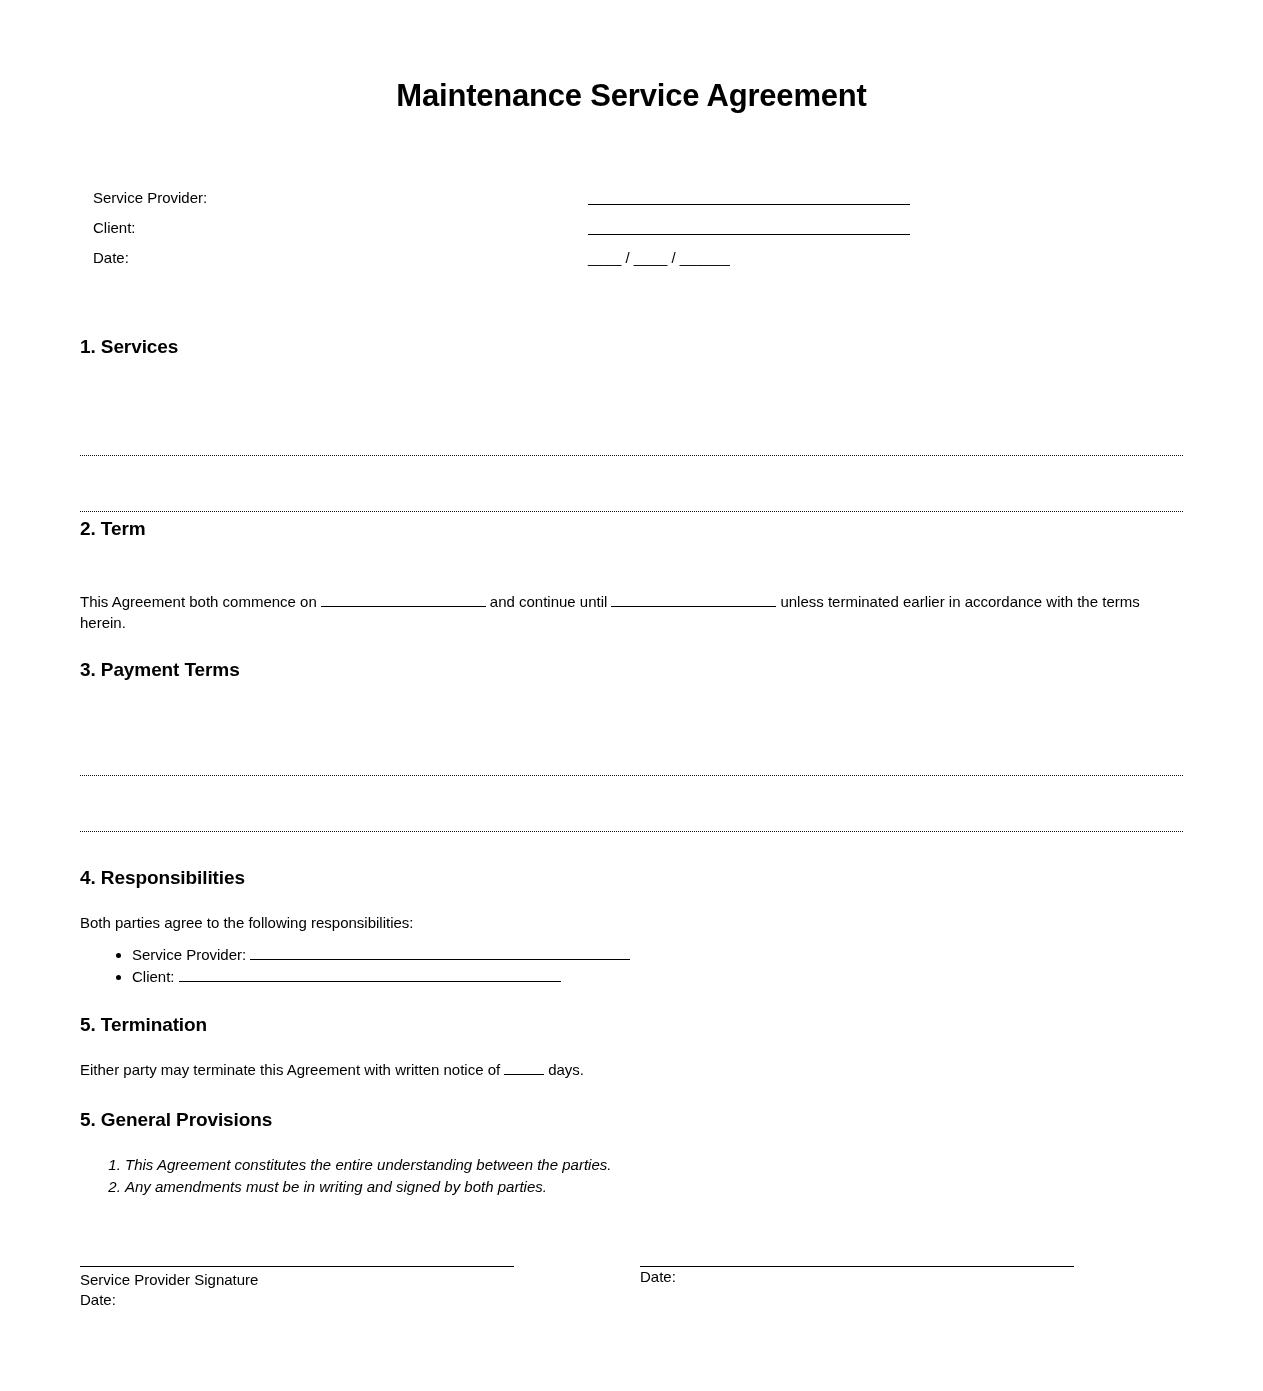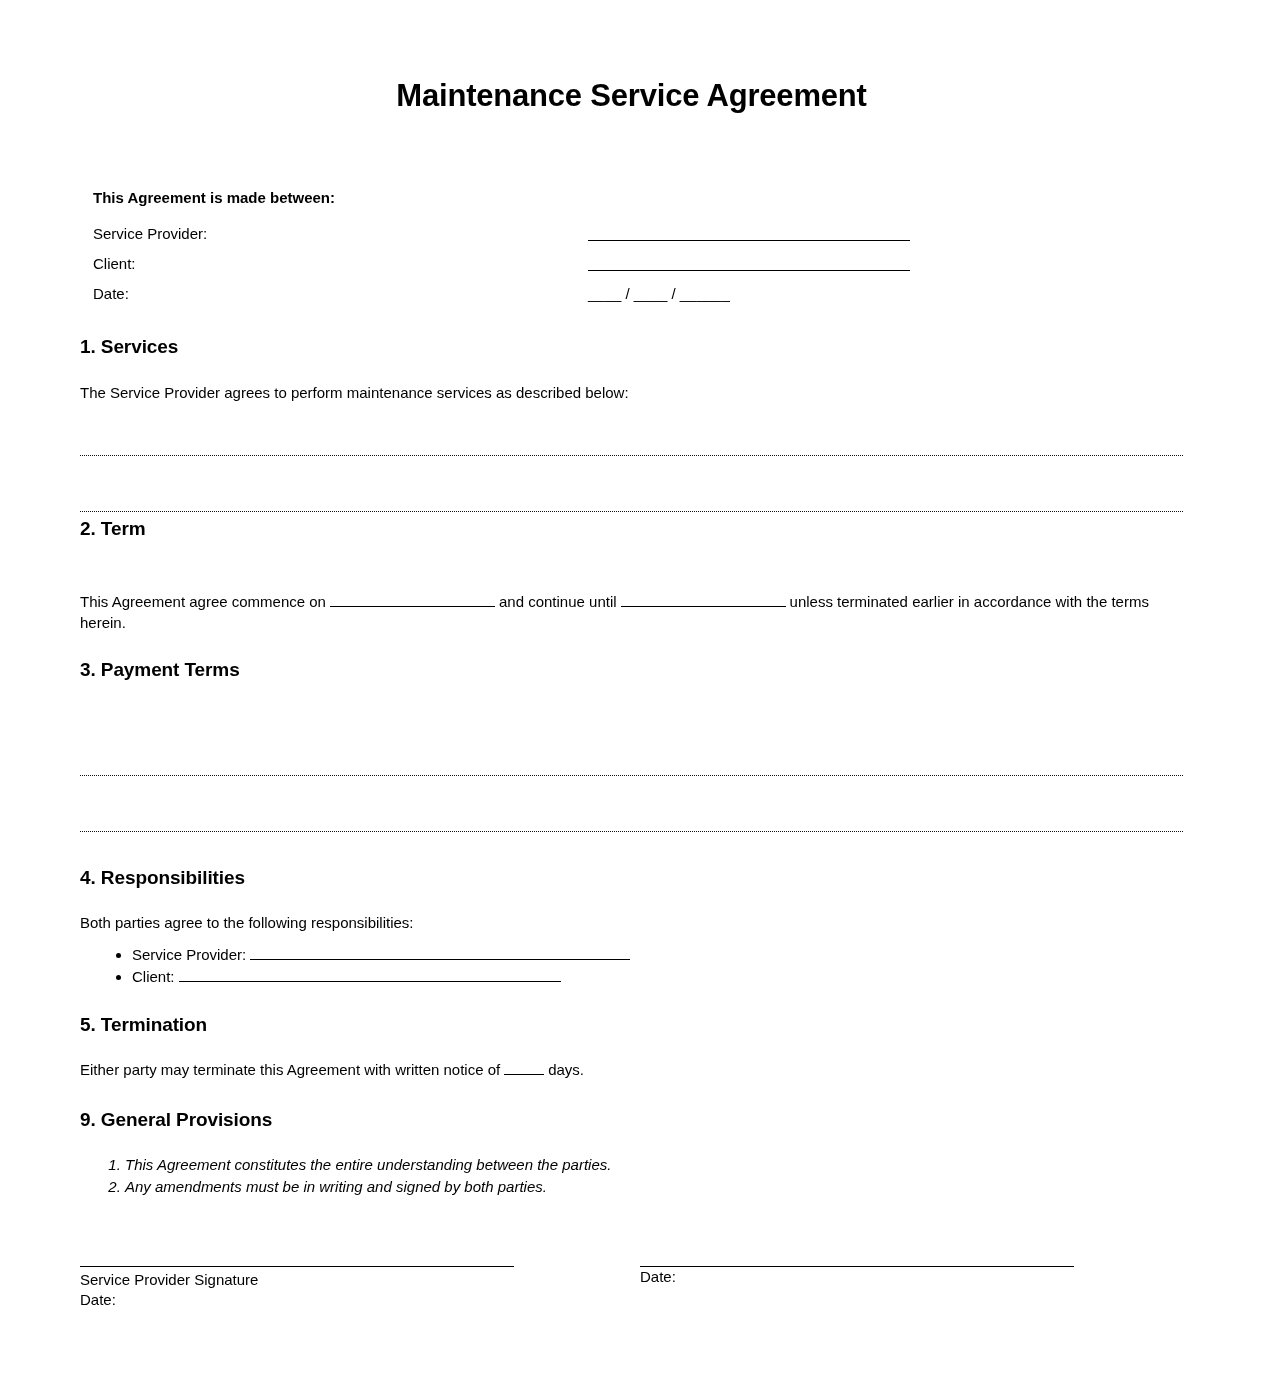--- a/index.html
+++ b/index.html
@@ -169,65 +169,63 @@
   }
 </style>
 </head>
 <body>
 
 <div class="page">
 
   <div class="doc-title">Maintenance Service Agreement</div>
 
   <div class="parties">
-    <div class="parties-heading">This Agreement is made between:</div>
 
     <div class="party-row">
       <span class="party-label">Service Provider:</span>
       <span class="party-fill"></span>
     </div>
 
     <div class="party-row">
       <span class="party-label">Client:</span>
       <span class="party-fill"></span>
     </div>
 
     <div class="party-row">
       <span class="party-label">Date:</span>
       <span class="date-fill">____ / ____ / ______</span>
     </div>
   </div>
 
   <div class="section-h" style="top:336px;">1. Services</div>
-  <div class="body-text" style="top:382px;">The Service Provider agrees to perform maintenance services as described below:</div>
   <div class="blank-rule" style="top:455px;"></div>
   <div class="blank-rule" style="top:511px;"></div>
 
   <div class="section-h" style="top:518px;">2. Term</div>
   <div class="body-text" style="top:591px;">
-    <span>This Agreement agree commence on</span><span class="ul-blank ul-165"></span><span>and continue until</span><span class="ul-blank ul-165"></span><span>unless terminated earlier in accordance with the terms herein.</span>
+    <span>This Agreement both commence on</span><span class="ul-blank ul-165"></span><span>and continue until</span><span class="ul-blank ul-165"></span><span>unless terminated earlier in accordance with the terms herein.</span>
   </div>
 
   <div class="section-h" style="top:659px;">3. Payment Terms</div>
   <div class="blank-rule" style="top:775px;"></div>
   <div class="blank-rule" style="top:831px;"></div>
 
   <div class="section-h" style="top:867px;">4. Responsibilities</div>
   <div class="body-text" style="top:912px;">Both parties agree to the following responsibilities:</div>
   <ul class="bullet-list" style="top:944px;">
     <li><span>Service Provider:</span><span class="li-fill li-fill-long"></span></li>
     <li><span>Client:</span><span class="li-fill li-fill-short"></span></li>
   </ul>
 
   <div class="section-h" style="top:1014px;">5. Termination</div>
   <div class="body-text" style="top:1059px;">
     <span>Either party may terminate this Agreement with written notice of</span><span class="ul-blank ul-40"></span><span>days.</span>
   </div>
 
-  <div class="section-h" style="top:1109px;">9. General Provisions</div>
+  <div class="section-h" style="top:1109px;">5. General Provisions</div>
   <ol class="num-list" style="top:1154px;">
     <li>This Agreement constitutes the entire understanding between the parties.</li>
     <li>Any amendments must be in writing and signed by both parties.</li>
   </ol>
 
   <div class="sig-col left">
     <div class="sig-rule"></div>
     <div class="sig-label">Service Provider Signature</div>
     <div class="sig-date">Date:</div>
   </div>

